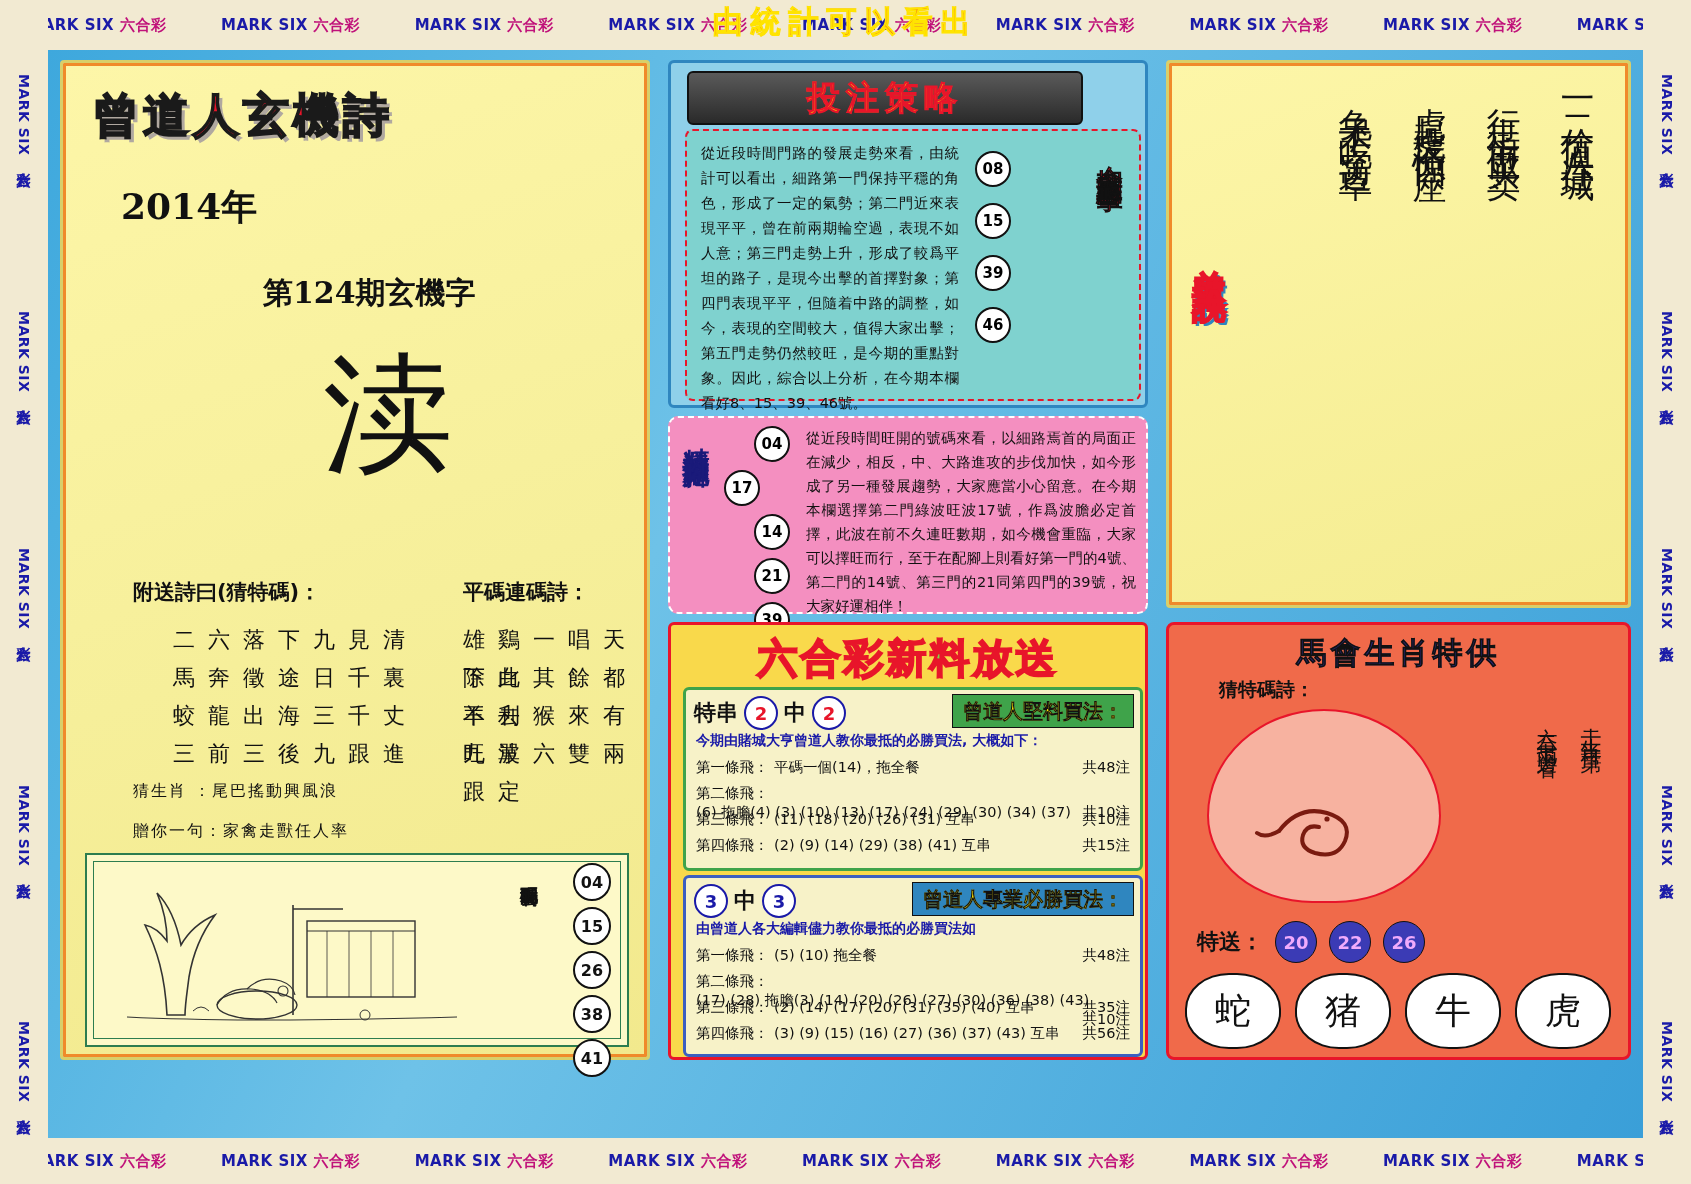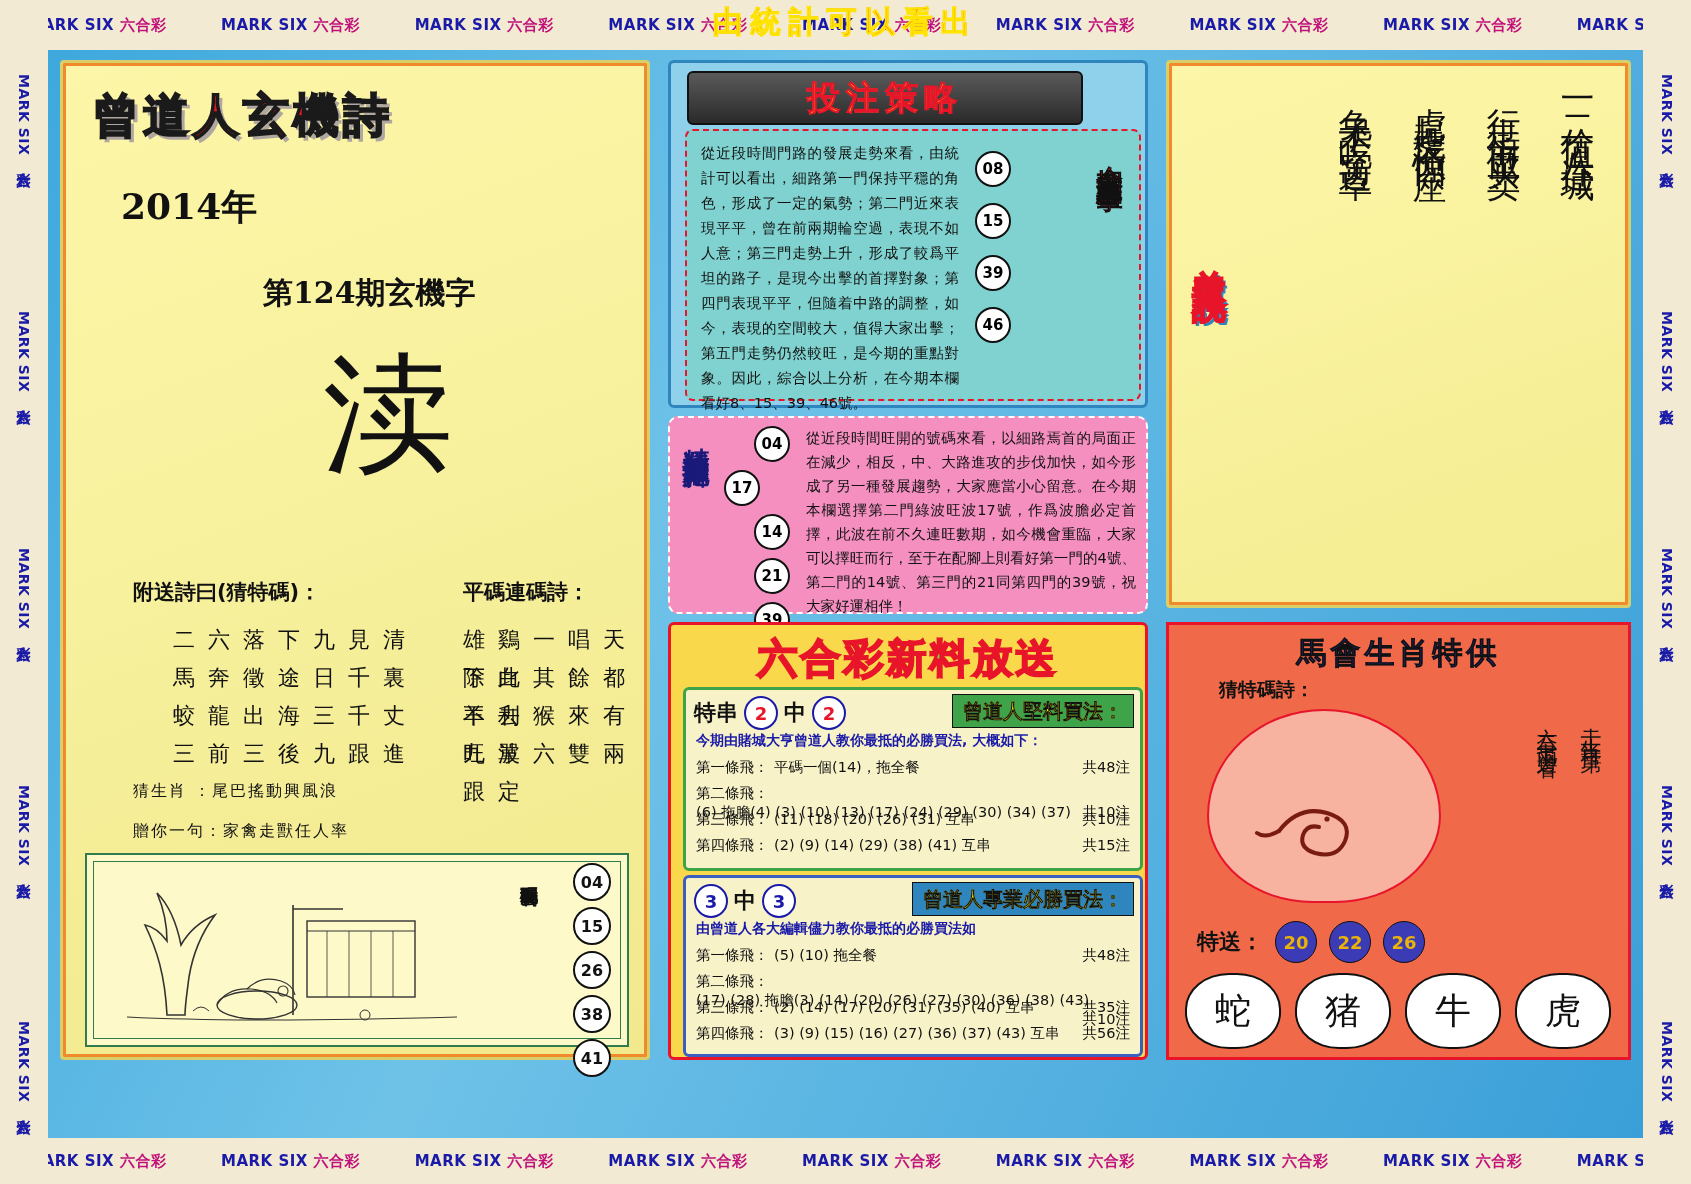--- a/index.html
+++ b/index.html
@@ -96,29 +96,29 @@
   .bx-row .v{display:inline-block;}
   .bx-row .c{float:right;}
 
   
   #right-top{left:1118px;top:10px;width:465px;height:548px;background:linear-gradient(160deg,#fdf6a8,#f4ec90);border:3px solid #d8cf6a;border-radius:4px;box-shadow:0 0 0 3px #f08a2a inset;}
   .vpoem{position:absolute;top:18px;display:flex;flex-direction:row-reverse;gap:22px;right:24px;}
   .vcol{writing-mode:vertical-rl;font-size:34px;line-height:52px;letter-spacing:10px;color:#111;font-family:"DejaVu Serif","Liberation Serif",serif;}
   .logo-badge{position:absolute;left:18px;top:180px;width:120px;height:200px;}
   .logo-badge .t{writing-mode:vertical-rl;font-size:34px;font-weight:bold;color:#ffe400;-webkit-text-stroke:2px #e8152a;letter-spacing:6px;text-shadow:3px 3px 0 #2f86bf;}
 
-  #right-bot{left:1118px;top:572px;width:465px;height:438px;background:#f06a4a;border:3px solid #e8152a;border-radius:0;}
+  #right-bot{left:1118px;top:572px;width:465px;height:438px;background:#f06a4a;border:3px solid #e8152a;border-radius:8px;}
   .rb-title{position:absolute;left:0;right:0;top:8px;text-align:center;font-size:30px;font-weight:bold;color:#2a2a8a;-webkit-text-stroke:0.6px #111;letter-spacing:4px;}
   .rb-sub{position:absolute;left:50px;top:52px;font-size:19px;font-weight:bold;color:#111;}
   .cloud{position:absolute;left:38px;top:84px;width:230px;height:190px;background:#f7b2a0;border-radius:50% 50% 45% 45%/55% 55% 45% 45%;border:2px solid #e8152a;}
   .rb-vtext{position:absolute;right:22px;top:86px;display:flex;flex-direction:row-reverse;gap:14px;}
   .rb-vcol{writing-mode:vertical-rl;font-size:21px;line-height:30px;letter-spacing:5px;color:#111;}
   .rb-special{position:absolute;left:28px;top:296px;display:flex;align-items:center;gap:12px;}
   .rb-special .lb{font-size:22px;font-weight:bold;color:#111;}
-  .nball{width:40px;height:40px;border-radius:50%;background:#3b3bb5;color:#eab308;display:flex;align-items:center;justify-content:center;font-size:18px;font-weight:bold;border:1px solid #111;}
+  .nball{width:40px;height:40px;border-radius:50%;background:#3b3bb5;color:#f0abfc;display:flex;align-items:center;justify-content:center;font-size:18px;font-weight:bold;border:1px solid #111;}
   .zodiac-row{position:absolute;left:16px;top:348px;display:flex;gap:14px;}
   .zod{width:92px;height:72px;background:#fff;border:2px solid #111;border-radius:44px/36px;display:flex;align-items:center;justify-content:center;font-size:36px;color:#111;font-family:"DejaVu Serif","Liberation Serif",serif;}
 </style>
 </head>
 <body>
 
 <div class="page">
 
   <div class="band band-top">
     <span class="marktxt"><span>MARK SIX</span> <span class="cn">六合彩</span></span>

